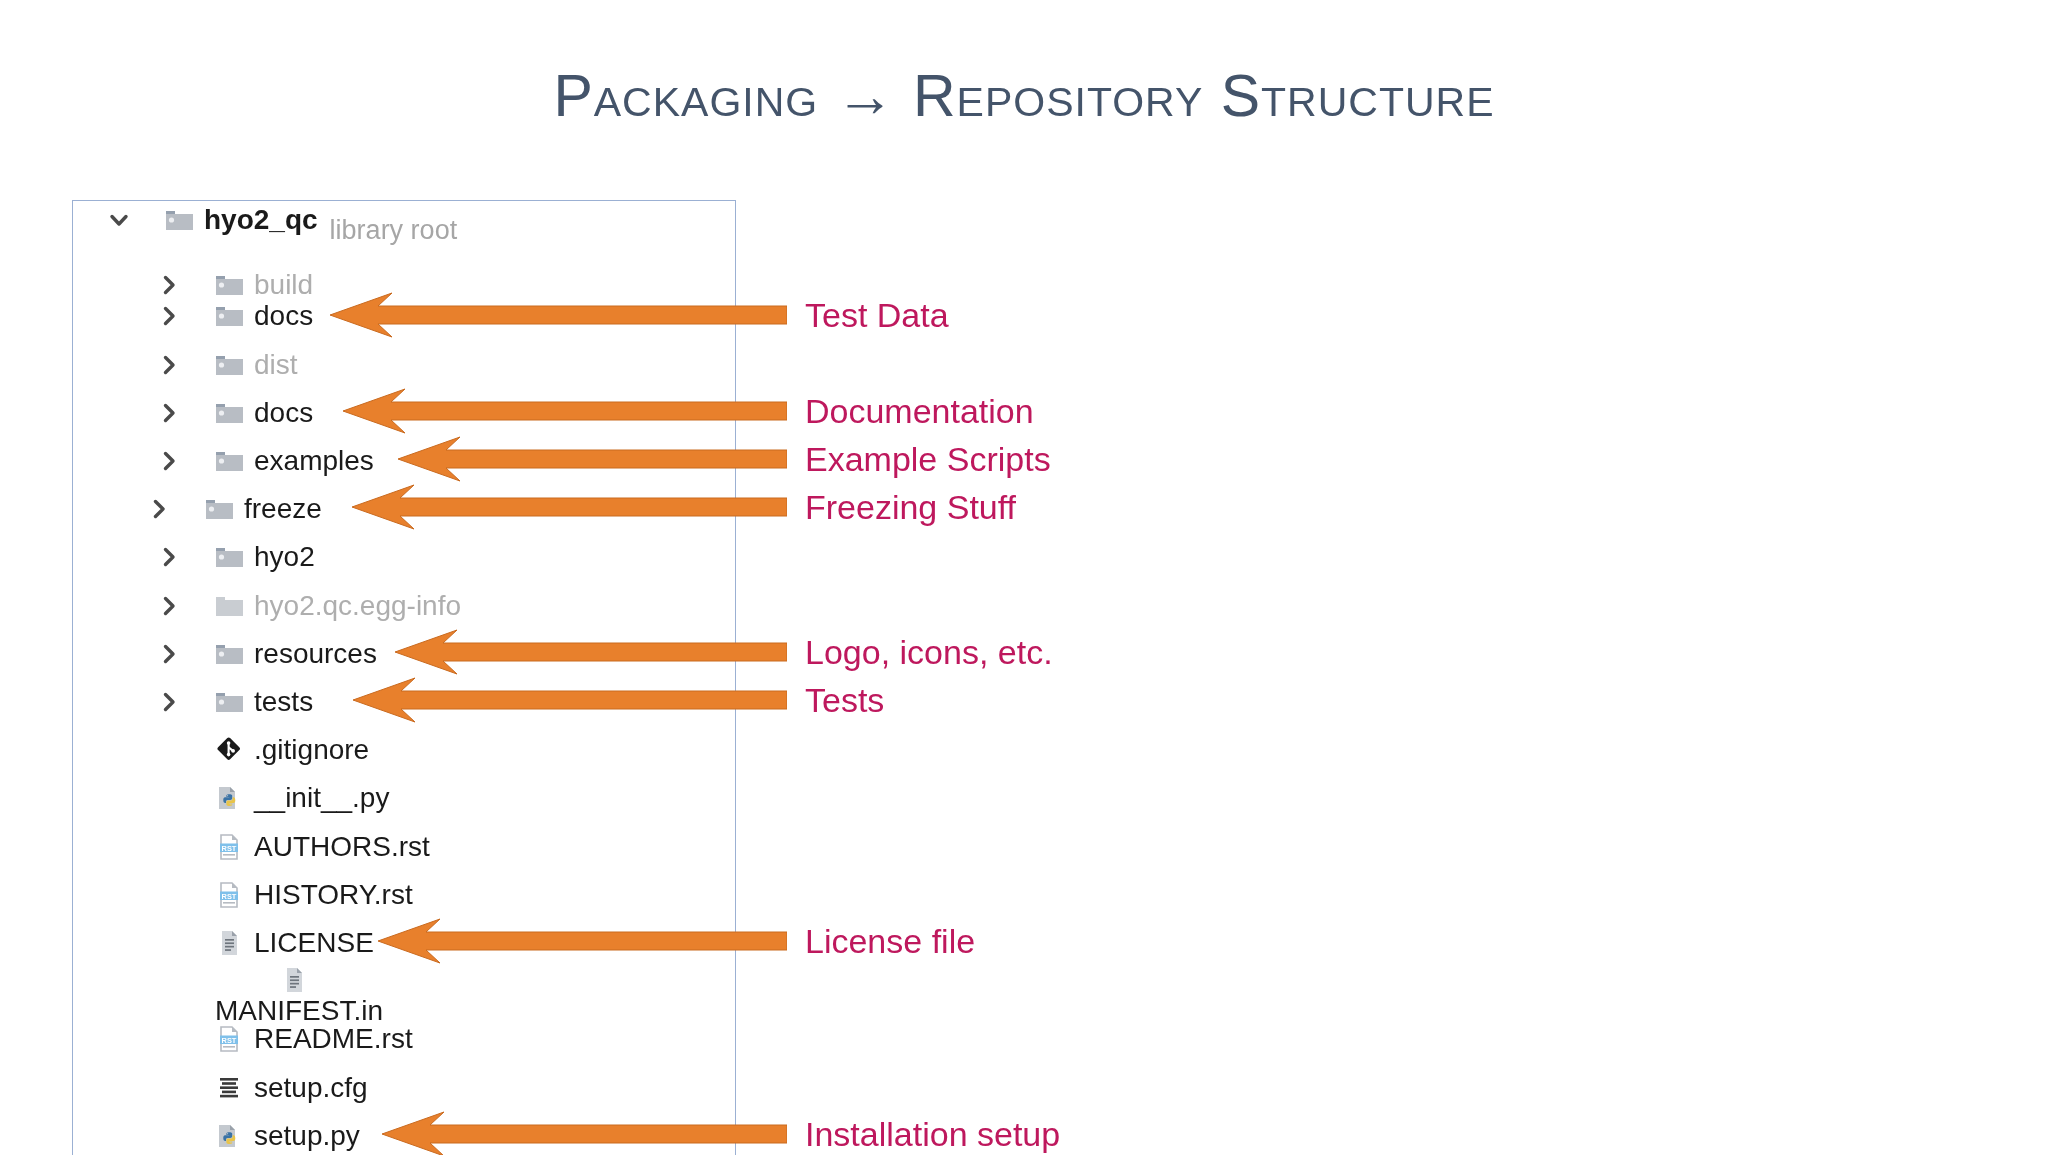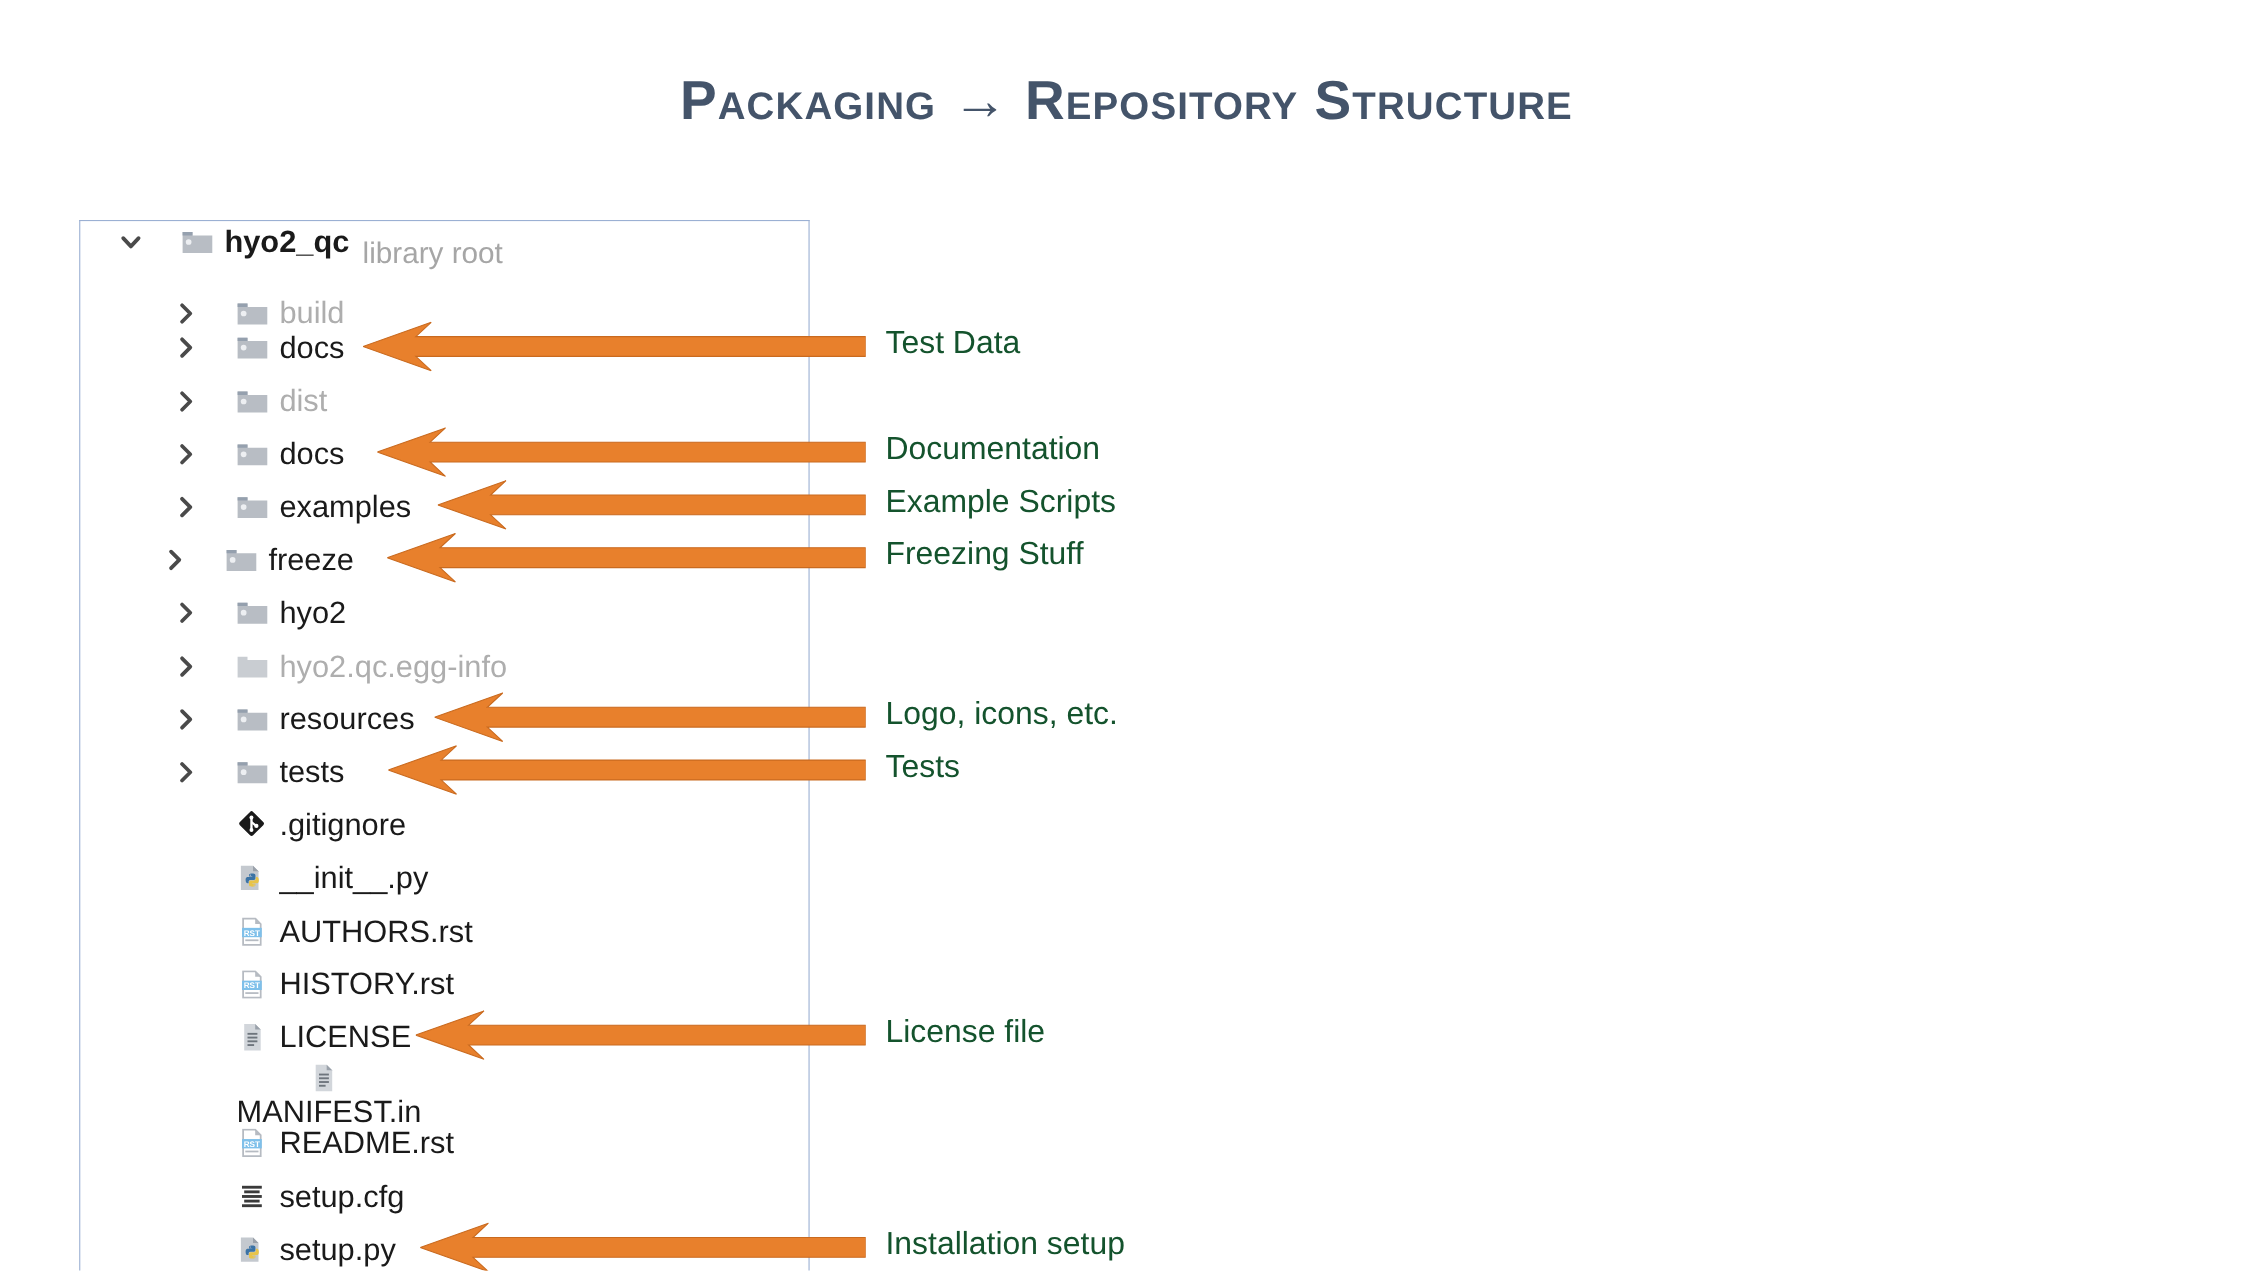--- a/index.html
+++ b/index.html
@@ -16,22 +16,22 @@
   }
 
   
   #slide-title {
     position: absolute;
     left: 0; top: 62px;
     width: 2048px;
     text-align: center;
     color: #44546A;
     font-family: "Liberation Sans", sans-serif;
-    font-weight: bold;
-    font-size: 50px;
+    font-weight: normal;
+    font-size: 59px;
     font-variant: small-caps;
     letter-spacing: 1px;
     white-space: nowrap;
   }
 
   
   #tree-panel {
     position: absolute;
     left: 72px; top: 200px;
     width: 664px; height: 980px;
@@ -86,22 +86,22 @@
   
   .callout-arrow {
     position: absolute;
     height: 52px;
   }
   .callout-arrow svg { display: block; width: 100%; height: 100%; }
 
   .callout-label {
     position: absolute;
     font-family: "Liberation Sans", sans-serif;
-    font-size: 29px;
-    color: #14532d;
+    font-size: 34px;
+    color: #be185d;
     white-space: nowrap;
   }
 </style>
 </head>
 <body>
 
 <div id="stage">
 
   <div id="slide-title">Packaging → Repository Structure</div>
 

